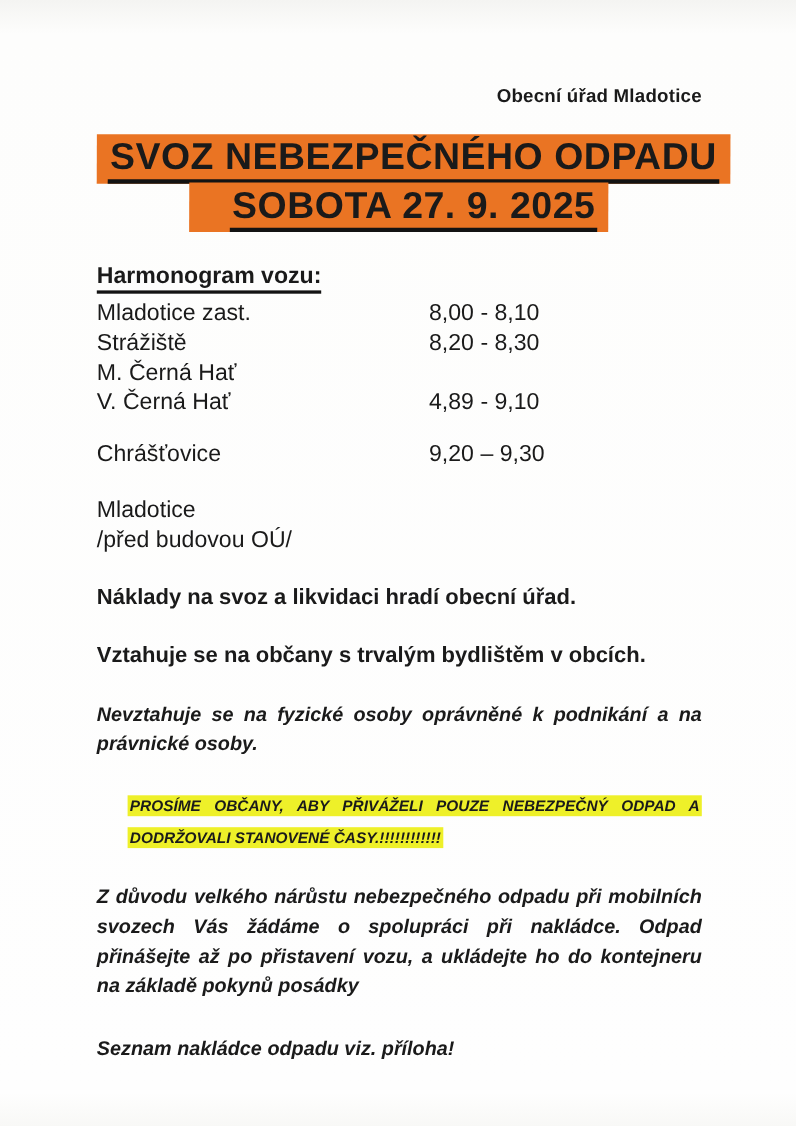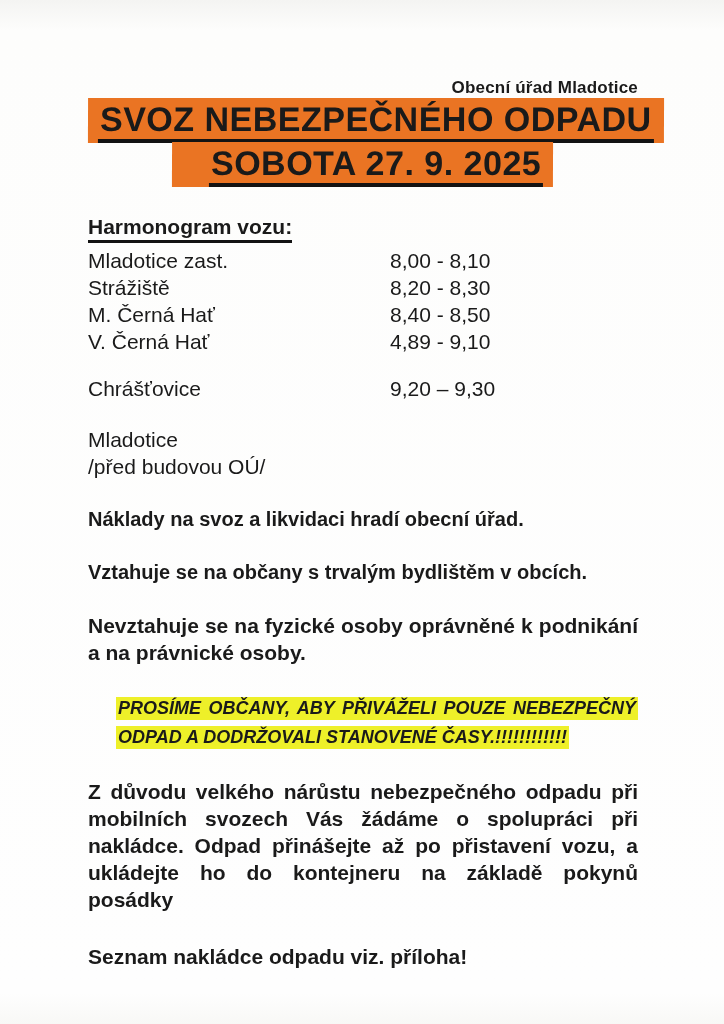--- a/index.html
+++ b/index.html
@@ -18,20 +18,21 @@
     position: relative;
   }
   .org-line {
     font-size: 17px;
     font-weight: bold;
     letter-spacing: 0.2px;
     text-align: right;
   }
   .title-wrap {
     text-align: center;
+    margin-top: 24px;
     line-height: 1;
   }
   .title-bar {
     display: inline-block;
     padding: 4px 10px 0 10px;
     transform: skewX(-0.2deg);
   }
   .title-bar-inner {
     display: inline-block;
     font-size: 34px;
@@ -63,27 +64,27 @@
   .sched-gap-lg { height: 24px; }
   .sched-row.two-line { align-items: end; }
   .place-two-line { line-height: 27px; }
 
   .para {
     font-size: 20px;
     font-weight: bold;
     line-height: 27px;
     margin-top: 26px;
   }
-  .para.italic { font-size: 21px; }
+  .para.italic { font-style: italic; font-size: 18px; }
   .para.justify { text-align: justify; }
   .para.highlight-wrap {
     margin-top: 28px;
     text-align: justify;
     font-style: italic;
-    font-size: 18px;
+    font-size: 14px;
     line-height: 29px;
     padding-left: 28px;
   }
   .hl {
     -webkit-box-decoration-break: clone;
     box-decoration-break: clone;
     padding: 1px 2px 2px 2px;
   }
   .final-line { margin-top: 30px; }
 </style>
@@ -109,21 +110,20 @@
     <div class="sched-row">
       <span>Mladotice zast.</span>
       <span>8,00 - 8,10</span>
     </div>
     <div class="sched-row">
       <span>Strážiště</span>
       <span>8,20 - 8,30</span>
     </div>
     <div class="sched-row">
       <span>M. Černá Hať</span>
-      <span>8,40 - 8,50</span>
     </div>
     <div class="sched-row">
       <span>V. Černá Hať</span>
       <span>4,89 - 9,10</span>
     </div>
 
     <div class="sched-gap"></div>
 
     <div class="sched-row">
       <span>Chrášťovice</span>

